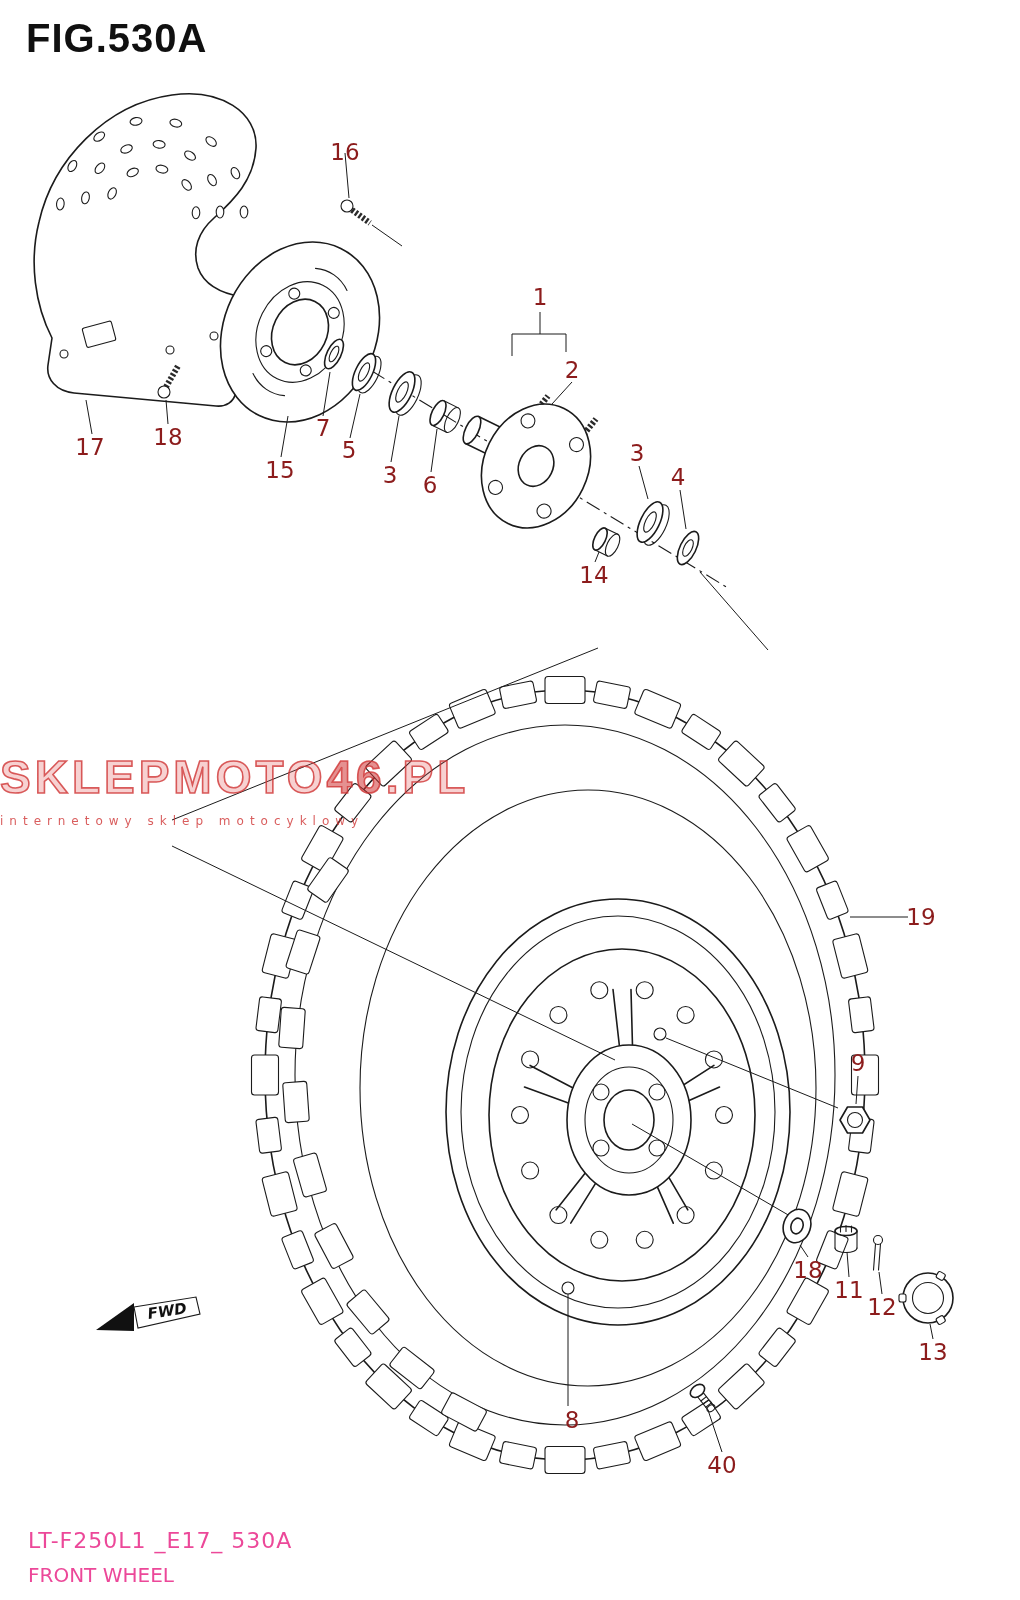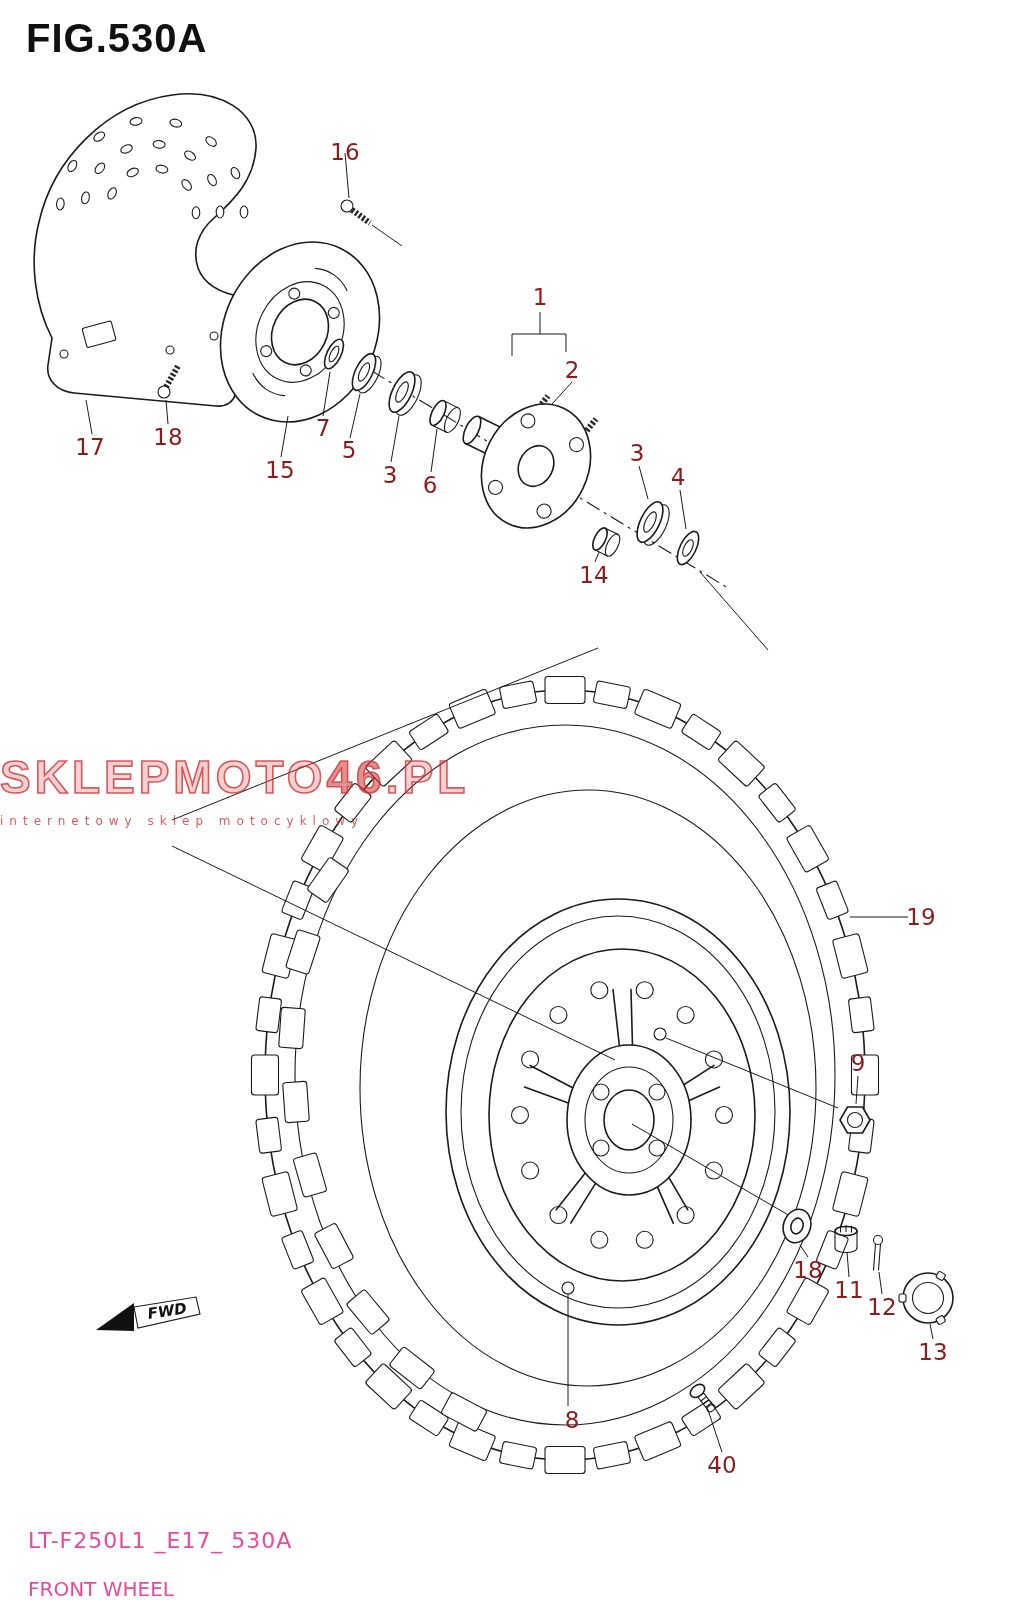--- a/index.html
+++ b/index.html
@@ -11,21 +11,21 @@
   .callout{position:absolute;transform:translate(-50%,-50%);
            font:500 23px "DejaVu Sans",sans-serif;color:#8c1c1c}
   .watermark{position:absolute;left:0;right:0;top:750px;text-align:left;pointer-events:none}
   .wm-main{font:800 46px "Liberation Sans",sans-serif;letter-spacing:4px;
            color:rgba(226,90,90,.28);-webkit-text-stroke:1.6px rgba(208,52,52,.8)}
   .wm-accent{color:rgba(208,52,52,.55)}
   .wm-sub{margin-top:10px;font:500 12px "DejaVu Sans",sans-serif;letter-spacing:6px;
           color:rgba(208,52,52,.8)}
   .footer{position:absolute;left:28px;top:1528px;color:#ec4899}
   .footer-code{font:500 22px "DejaVu Sans",sans-serif;letter-spacing:1px}
-  .footer-name{font:500 20px "DejaVu Sans",sans-serif;margin-top:24px}
+  .footer-name{font:500 20px "DejaVu Sans",sans-serif;margin-top:10px}
   
   .part{fill:#fff;stroke:#1b1b1b;stroke-width:1.6;stroke-linejoin:round}
   .ln{fill:none;stroke:#1b1b1b;stroke-width:1.6;stroke-linecap:round;stroke-linejoin:round}
   .thin{stroke-width:1.1}
   .lnf{fill:#fff;stroke:#1b1b1b;stroke-width:1.1}
   .lead{fill:none;stroke:#1b1b1b;stroke-width:1}
   .thread{fill:none;stroke:#2a2a2a;stroke-width:6;stroke-dasharray:2.4 1.9}
   .dashdot{fill:none;stroke:#1b1b1b;stroke-width:1.1;stroke-dasharray:15 5 3 5}
   .solid{fill:#111;stroke:none}
   .fwdText{font:italic 700 15px "DejaVu Sans",sans-serif;fill:#111}

